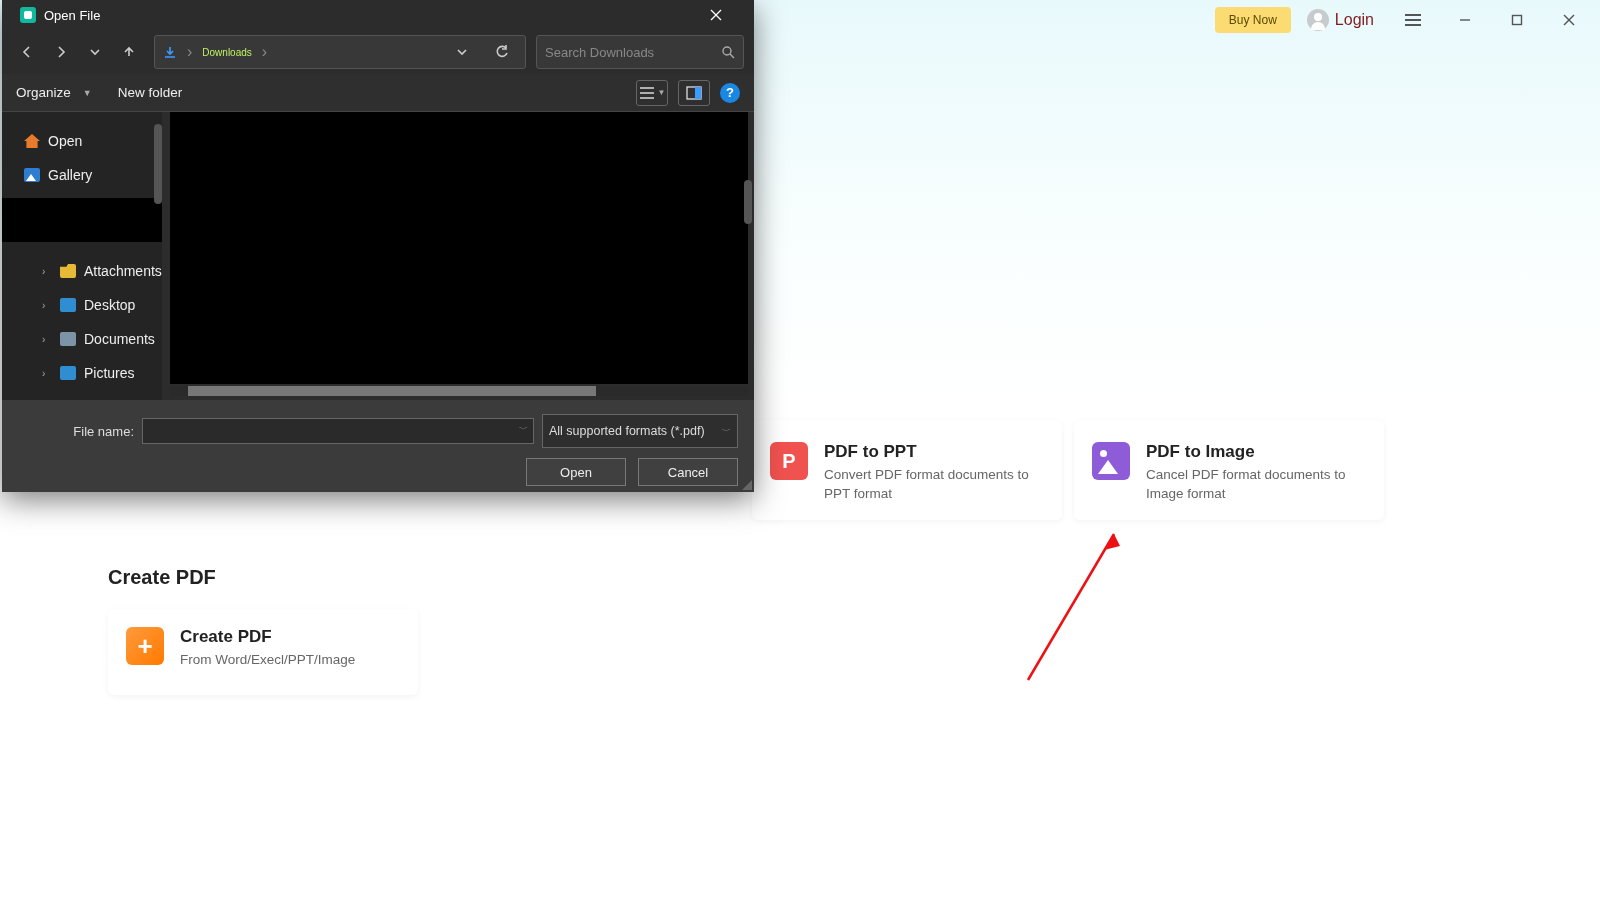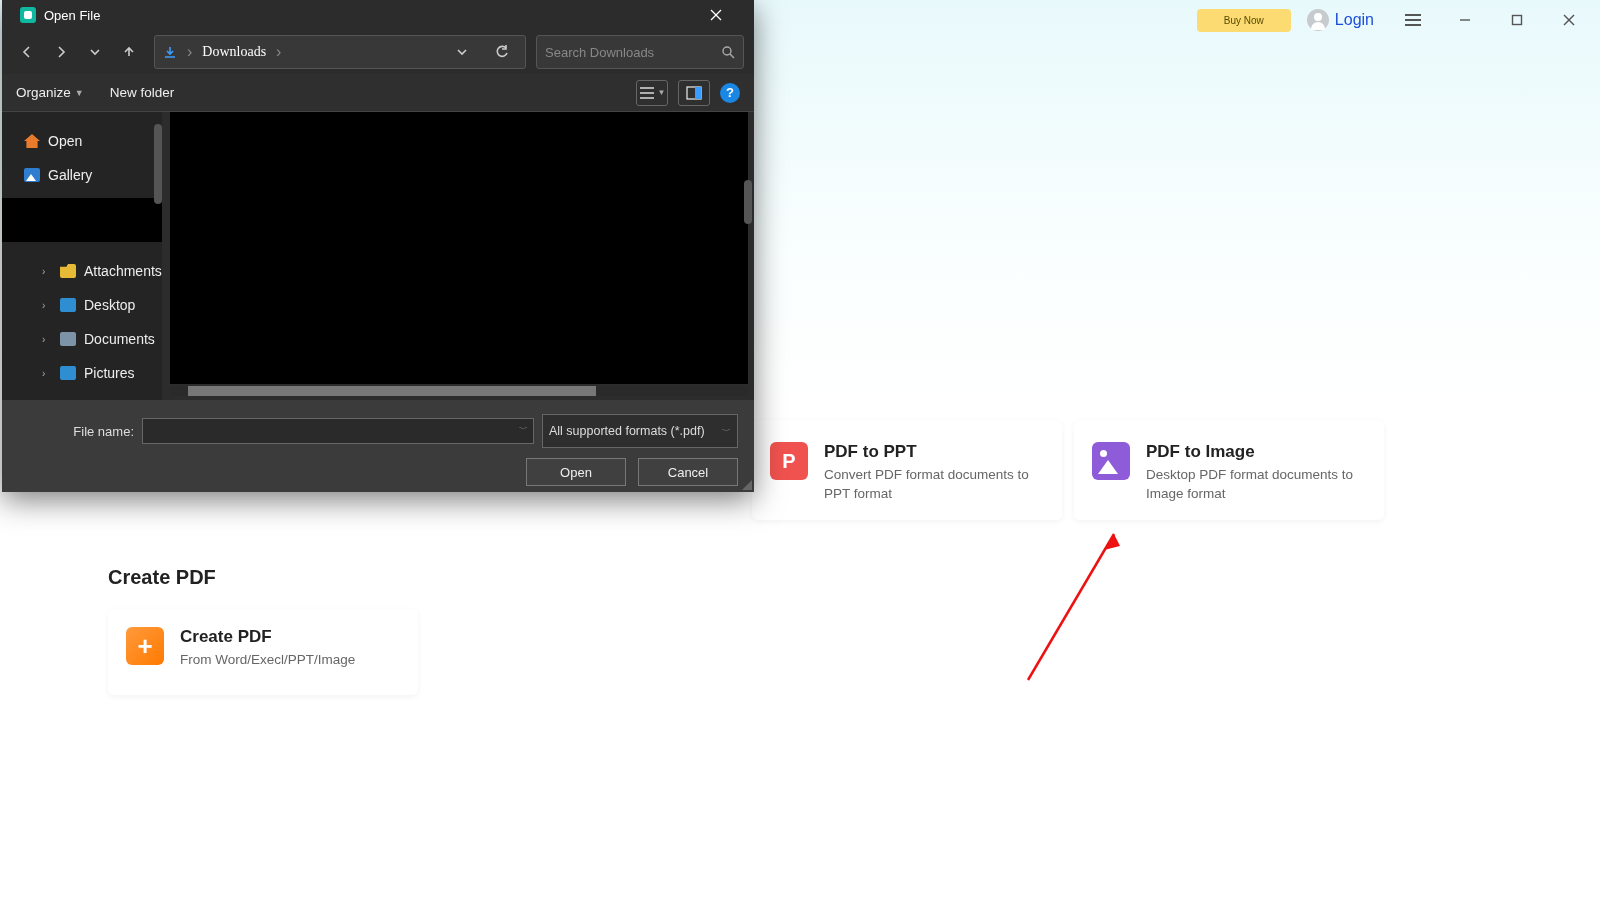--- a/index.html
+++ b/index.html
@@ -1,25 +1,25 @@
 <!DOCTYPE html>
 <html><head>
 <meta charset="utf-8">
 <style>
 * { margin:0; padding:0; box-sizing:border-box; font-family:"Segoe UI",Arial,sans-serif; }
 body { width:1600px; height:907px; background:linear-gradient(180deg,#e8f9fc 0%,#f8fefe 220px,#ffffff 400px); overflow:hidden; position:relative; }
 
 
 .topbar { position:absolute; top:0; right:0; height:40px; display:flex; align-items:center; gap:6px; padding:0 8px; }
-.buy-btn { background:#fcdb73; color:#5a4a00; padding:6px 27px; border-radius:4px; font-size:10px; font-weight:500; cursor:pointer; }
+.buy-btn { background:#fcdb73; color:#5a4a00; padding:6px 14px; border-radius:4px; font-size:12px; font-weight:500; cursor:pointer; }
 .login-wrap { display:flex; align-items:center; gap:6px; margin:0 10px; cursor:pointer; }
 .avatar-ic { width:22px; height:22px; border-radius:50%; background:#c8cbce; position:relative; }
 .avatar-ic::before { content:""; position:absolute; top:4px; left:7px; width:8px; height:8px; border-radius:50%; background:#fff; }
 .avatar-ic::after { content:""; position:absolute; bottom:1px; left:4px; width:14px; height:8px; border-radius:8px 8px 0 0; background:#fff; }
-.login-txt { font-size:16px; color:#1d4ed8; }
+.login-txt { font-size:16px; color:#7f1d1d; }
 .win-btn { width:46px; height:40px; display:flex; align-items:center; justify-content:center; cursor:pointer; color:#555; }
 .win-btn svg { width:14px; height:14px; }
 .hamb { width:16px; height:12px; position:relative; }
 .hamb::before,.hamb::after,.hamb span { content:""; position:absolute; left:0; right:0; height:1.6px; background:#555; }
 .hamb::before{top:0;} .hamb span{top:5px;} .hamb::after{bottom:0;}
 
 
 .content { position:absolute; left:108px; top:420px; }
 .card-row { display:flex; gap:12px; }
 .card { width:310px; height:100px; background:#fff; border-radius:6px; box-shadow:0 2px 6px rgba(0,0,0,.05); display:flex; align-items:flex-start; padding:22px 18px; gap:16px; cursor:pointer; }
@@ -41,27 +41,27 @@
 .dlg-title { height:30px; display:flex; align-items:center; padding:0 18px; background:#2c2c2c; }
 .dlg-logo { width:16px; height:16px; background:#0fb89f; border-radius:3px; margin-right:8px; position:relative; }
 .dlg-logo::after{content:"";position:absolute;top:4px;left:4px;width:8px;height:8px;background:#fff;border-radius:2px;}
 .dlg-tit-txt { font-size:13px; color:#fff; flex:1; }
 .dlg-close { width:40px; height:30px; display:flex; align-items:center; justify-content:center; cursor:pointer; }
 .nav-row { height:44px; display:flex; align-items:center; padding:0 10px; gap:4px; background:#2c2c2c; }
 .nav-ic { width:30px; height:30px; display:flex; align-items:center; justify-content:center; cursor:pointer; color:#ccc; border-radius:3px; }
 .nav-ic svg { width:14px; height:14px; }
 .path-box { flex:1; height:34px; background:#383838; border:1px solid #555; border-radius:3px; display:flex; align-items:center; padding:0 8px; gap:10px; margin:0 6px; }
 .dl-ic { color:#3b9cff; }
-.crumb { font-size:14px; color:#ffffff; cursor:pointer;font-family:Liberation Serif, serif; }
+.crumb { font-size:10px; color:#bef264; cursor:pointer; }
 .crumb-sep { color:#888; }
 .search-box { width:208px; height:34px; background:#383838; border:1px solid #555; border-radius:3px; display:flex; align-items:center; padding:0 8px; }
 .search-in { flex:1; background:transparent; border:none; color:#eee; font-size:13px; outline:none; }
 .search-in::placeholder { color:#888; }
 .tools-row { height:38px; display:flex; align-items:center; padding:0 14px; background:#2f2f2f; border-bottom:1px solid #444; }
-.org-btn { font-size:13.5px; color:#eee; cursor:pointer; display:flex; align-items:center; gap:4px; }
+.org-btn { font-size:13.5px; color:#eee; cursor:pointer; display:flex; align-items:center; gap:12px; }
 .newf-btn { font-size:13.5px; color:#eee; cursor:pointer; margin-left:26px; }
 .tools-right { margin-left:auto; display:flex; align-items:center; gap:10px; }
 .view-btn { width:32px; height:26px; display:flex; align-items:center; justify-content:center; cursor:pointer; border:1px solid #666; border-radius:3px; color:#ddd; }
 .help-ic { width:20px; height:20px; border-radius:50%; background:#1b87e5; color:#fff; display:flex; align-items:center; justify-content:center; font-size:13px; font-weight:700; cursor:pointer; }
 .body-row { flex:1; display:flex; background:#2c2c2c; min-height:0; }
 .tree { width:160px; background:#242424; padding-top:12px; position:relative; }
 .tree-scroll { position:absolute; right:0; top:12px; width:8px; height:80px; background:#555; border-radius:4px; }
 .tree-item { height:34px; display:flex; align-items:center; padding-left:22px; gap:8px; font-size:14px; color:#eee; cursor:pointer; }
 .tree-item.l2 { padding-left:40px; }
 .tree-item.blank { background:#000; height:44px; margin:6px 0 12px; }
@@ -136,21 +136,21 @@
       <div class="card-ic ic-ppt"></div>
       <div>
         <div class="card-t">PDF to PPT</div>
         <div class="card-d">Convert PDF format documents to PPT format</div>
       </div>
     </div>
     <div class="card">
       <div class="card-ic ic-img"></div>
       <div>
         <div class="card-t">PDF to Image</div>
-        <div class="card-d">Desktop PDF format documents to Image format</div>
+        <div class="card-d">Cancel PDF format documents to Image format</div>
       </div>
     </div>
   </div>
   <div class="sec-title">Create PDF</div>
   <div class="card" style="height:86px;padding:18px;">
     <div class="card-ic ic-plus"></div>
     <div>
       <div class="card-t">Create PDF</div>
       <div class="card-d">From Word/Execl/PPT/Image</div>
     </div>

